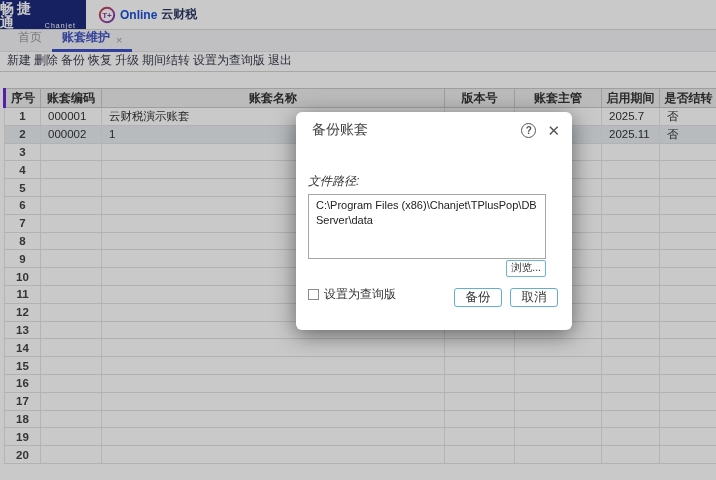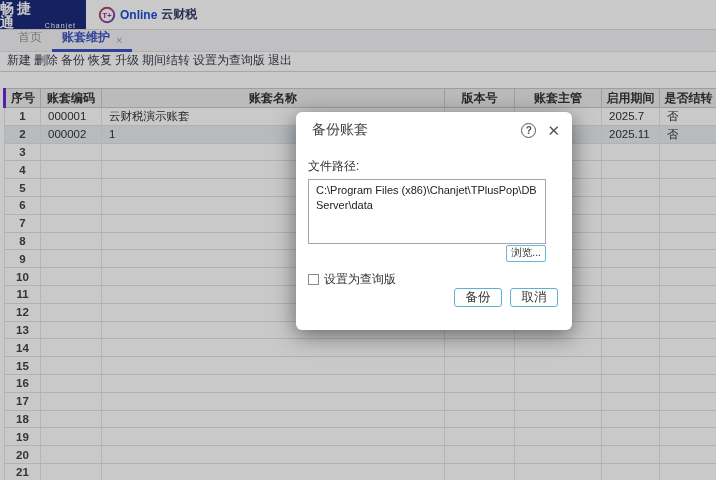--- a/index.html
+++ b/index.html
@@ -38,21 +38,21 @@
   tr.selected td { background:#e9edf2; }
   
   .overlay { position:absolute; inset:0; background:rgba(0,0,0,0.21); z-index:10; }
   
   .dialog { position:absolute; left:296px; top:112px; width:276px; height:218px; background:#fff; border-radius:6px; box-shadow:0 5px 22px rgba(0,0,0,0.5); z-index:20; }
   .dlg-titlebar { display:flex; align-items:center; padding:9px 12px 0 16px; }
   .dlg-title { font-size:14px; color:#444; flex:1; }
   .dlg-help { width:15px; height:15px; border:1.5px solid #555; border-radius:50%; color:#555; font-size:10px; font-weight:bold; display:flex; align-items:center; justify-content:center; margin-right:11px; cursor:pointer; }
   .dlg-close { color:#555; font-size:15px; line-height:15px; cursor:pointer; }
   .dlg-body { padding:0 12px; }
-  .path-label { font-size:12px; color:#333; margin:19px 0 4px 0; }
+  .path-label { font-size:12px; color:#333; margin:34px 0 4px 0;font-style:italic; }
   .path-box { width:238px; height:65px; border:1px solid #a6a6a6; background:#fff; font-size:11px; color:#222; padding:3px 7px; line-height:1.35; word-break:break-all; overflow:hidden; }
   .browse-row { width:238px; display:flex; justify-content:flex-end; margin-top:1px; }
   .btn-browse { font-size:10.5px; color:#333; background:#fff; border:1px solid #6cb5d4; padding:0px 4px 1px 4px; border-radius:2px; cursor:pointer; }
   .chk-row { display:flex; align-items:center; gap:5px; margin-top:9px; }
   .checkbox { width:11px; height:11px; border:1px solid #8a8a8a; background:#fff; display:inline-block; cursor:pointer; }
   .chk-label { font-size:12px; color:#333; }
   .dlg-footer { position:absolute; right:14px; bottom:23px; display:flex; gap:8px; }
   .btn { width:48px; height:19px; background:#fff; border:1px solid #5fb0d2; border-radius:3px; font-size:12.5px; color:#333; display:flex; align-items:center; justify-content:center; cursor:pointer; }
 </style>
 </head>
@@ -296,29 +296,20 @@
         </tr>
         <tr>
           <td class="seq">20</td>
           <td></td>
           <td></td>
           <td></td>
           <td></td>
           <td></td>
           <td></td>
         </tr>
-        <tr>
-          <td class="seq">21</td>
-          <td></td>
-          <td></td>
-          <td></td>
-          <td></td>
-          <td></td>
-          <td></td>
-        </tr>
       </tbody>
   </table>
 </div>
 
 <div class="overlay"></div>
 
 <div class="dialog">
   <div class="dlg-titlebar">
     <span class="dlg-title">备份账套</span>
     <span class="dlg-help">?</span>

